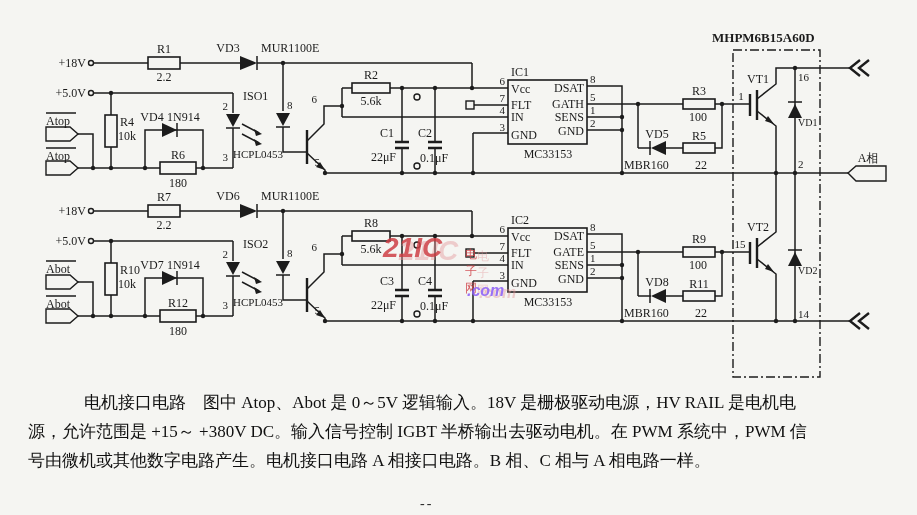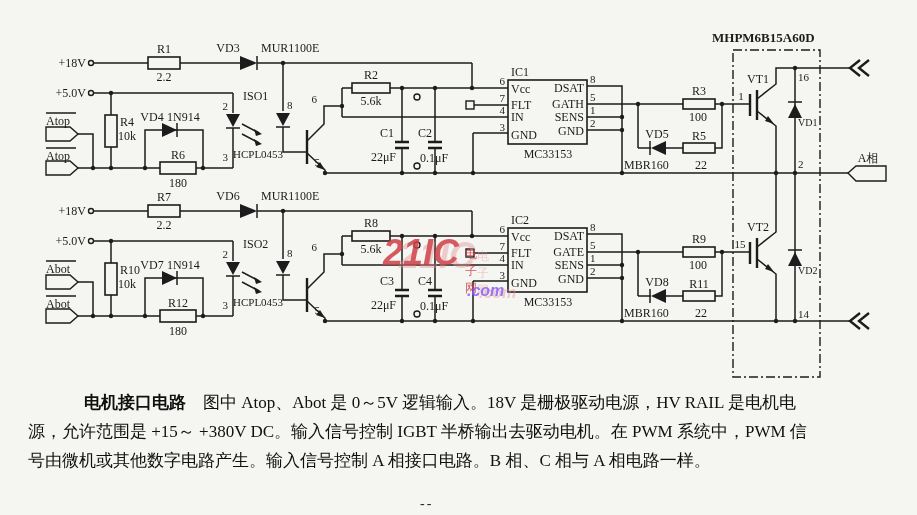--- a/index.html
+++ b/index.html
@@ -11,25 +11,25 @@
   svg text.pin{font-size:11px;}
   svg text.big{font-size:13px;font-weight:bold;}
   svg text.small{font-size:10px;}
   .w{stroke:#1c1c1c;stroke-width:1.5;fill:none;}
   .w2{stroke:#1c1c1c;stroke-width:2.4;fill:none;}
   .box{stroke:#1c1c1c;stroke-width:1.6;fill:#f5f5f2;}
   .dk{fill:#1c1c1c;stroke:none;}
   .open{stroke:#1c1c1c;stroke-width:1.4;fill:#f5f5f2;}
   .dash{stroke:#1c1c1c;stroke-width:1.4;fill:none;stroke-dasharray:9 3 2 3;}
   #caption{position:absolute;left:28px;top:388px;width:864px;font-size:17px;line-height:29px;color:#101010;}
-  #caption .t{font-weight:bold;}
+  #caption .t{font-weight:normal;}
   #caption .l1{text-indent:56px;}
   #watermark{position:absolute;left:383px;top:232px;pointer-events:none;opacity:.85;
              font-family:"Liberation Sans","DejaVu Sans",sans-serif;}
-  #watermark .brand{font-size:36px;font-weight:bold;font-style:italic;color:#cf4046;
+  #watermark .brand{font-size:28px;font-weight:bold;font-style:italic;color:#cf4046;
              text-shadow:16px 3px 0 rgba(228,148,152,.5);}
   #watermark .cn{position:absolute;left:82px;top:14px;font-size:12px;color:#cf4046;
              text-shadow:12px 2px 0 rgba(228,148,152,.5);}
   #watermark .dom{position:absolute;left:84px;top:22px;font-size:16px;font-weight:bold;font-style:italic;color:#8b5cf6;
              text-shadow:12px 2px 0 rgba(228,148,152,.5);margin-top:28px;}
   #pagemark{position:absolute;left:420px;top:496px;font-size:14px;letter-spacing:2px;color:#2b2b2b;}
 </style>
 </head>
 <body>
 
@@ -374,18 +374,18 @@
 
 <div id="watermark">
   <span class="brand">21IC</span>
   <span class="cn">电子网</span>
   <span class="dom">.com</span>
 </div>
 
 <div id="caption">
   <div class="l1"><span class="t">电机接口电路</span>　<span>图中 Atop、Abot 是 0～5V 逻辑输入。18V 是栅极驱动电源，HV RAIL 是电机电</span></div>
   <div>源，允许范围是 +15～ +380V DC。输入信号控制 IGBT 半桥输出去驱动电机。在 PWM 系统中，PWM 信</div>
-  <div>号由微机或其他数字电路产生。输入信号控制 A 相接口电路。B 相、C 相与 A 相电路一样。</div>
+  <div>号由微机或其他数字电路产生。电机接口电路 A 相接口电路。B 相、C 相与 A 相电路一样。</div>
 </div>
 
 <div id="pagemark">--</div>
 
 </div>
 
 </body></html>

